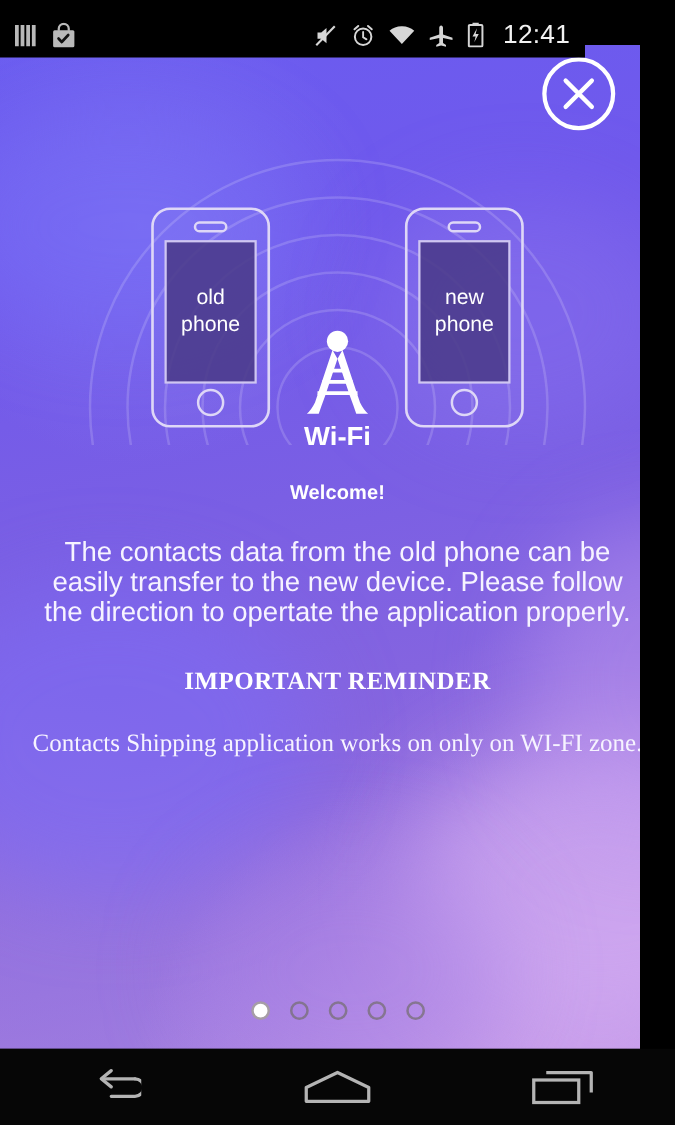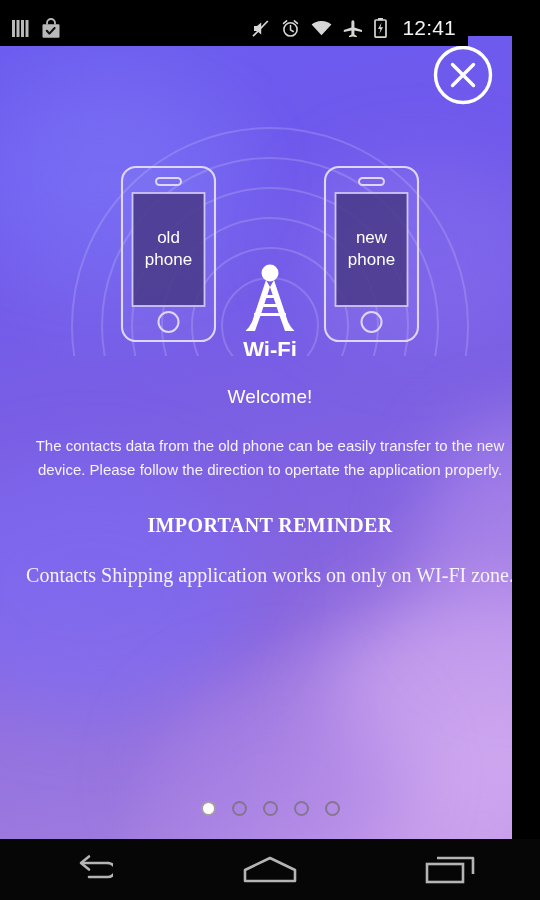--- a/index.html
+++ b/index.html
@@ -48,25 +48,25 @@
     position:absolute; right:18px; top:8px; width:62px; height:62px; z-index:25;
     cursor:pointer;
   }
 
   
   .hero{ position:absolute; left:0; top:60px; width:540px; height:260px; z-index:10; }
 
   
   .content{ position:absolute; left:0; top:340px; width:540px; text-align:center; z-index:15; }
   .welcome{
-    color:#ffffff; font-size:19px; font-weight:normal; letter-spacing:.1px;
+    color:#ffffff; font-size:16px; font-weight:bold; letter-spacing:.1px;
     margin-top:10px;
   }
   .para{
-    color:#f6f3ff; font-size:15px; line-height:24px; font-weight:normal;
+    color:#f6f3ff; font-size:22px; line-height:24px; font-weight:normal;
     padding:0 30px; margin-top:26px;
   }
   .reminder-title{
     color:#ffffff; font-size:20px; font-weight:bold; letter-spacing:.4px;
     margin-top:32px;
     font-family:Liberation Serif, serif;
   }
   .reminder-body{
     color:#f6f3ff; font-size:20px; line-height:24.5px; padding:0 22px; margin-top:26px;font-family:Liberation Serif, serif;
   }

